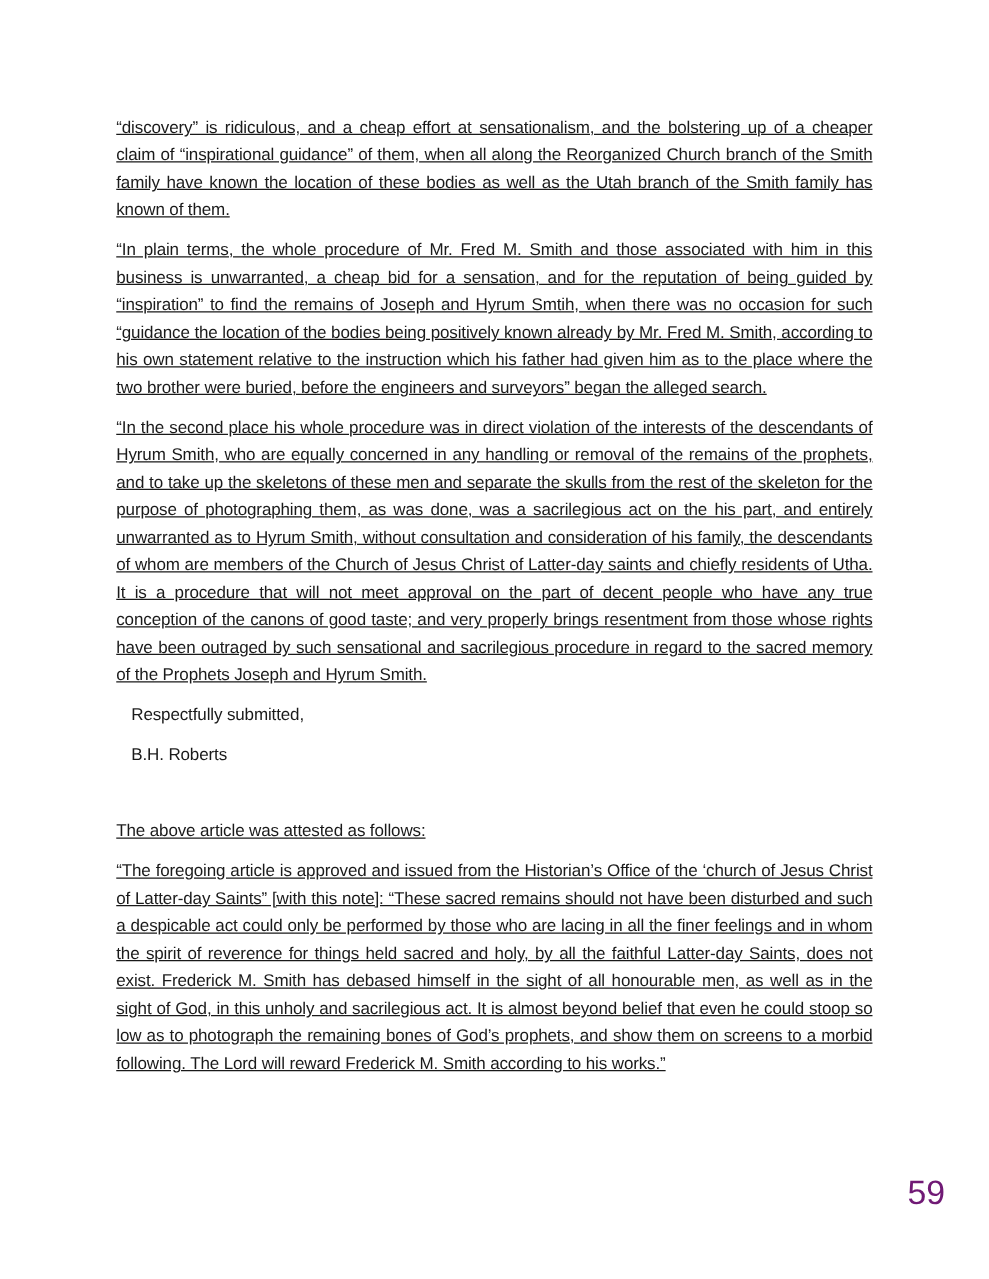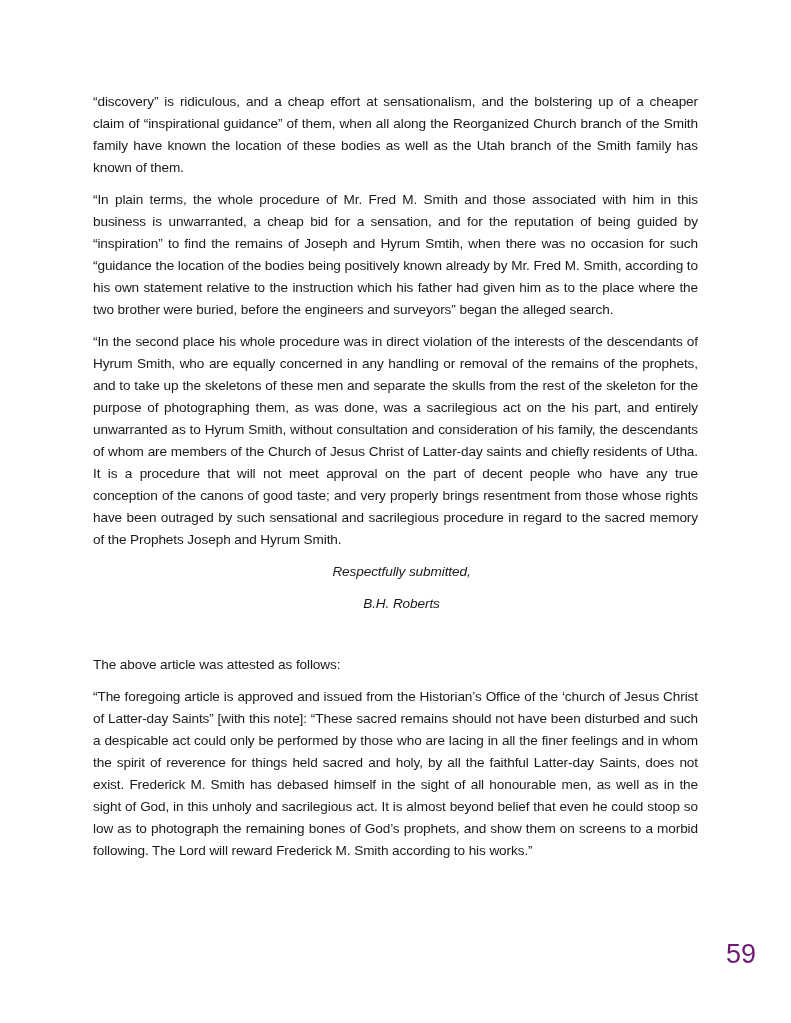--- a/index.html
+++ b/index.html
@@ -20,30 +20,29 @@
       left: 93px;
       top: 91px;
       width: 605px;
       font-size: 13.6px;
       line-height: 22px;
       letter-spacing: -0.1px;
     }
     .para {
       margin: 0 0 10px 0;
       text-align: justify;
+      text-decoration: underline;
     }
     .para.left {
       text-align: left;
       margin-top: 39px;
     }
     .center {
       margin: 0 0 10px 0;
-      text-align: center;
       padding-left: 12px;
-      font-style: italic;
     }
     .page-number {
       position: absolute;
       left: 726px;
       top: 938px;
       font-size: 27px;
       line-height: 32px;
       color: #701a75;
     }
   </style>

